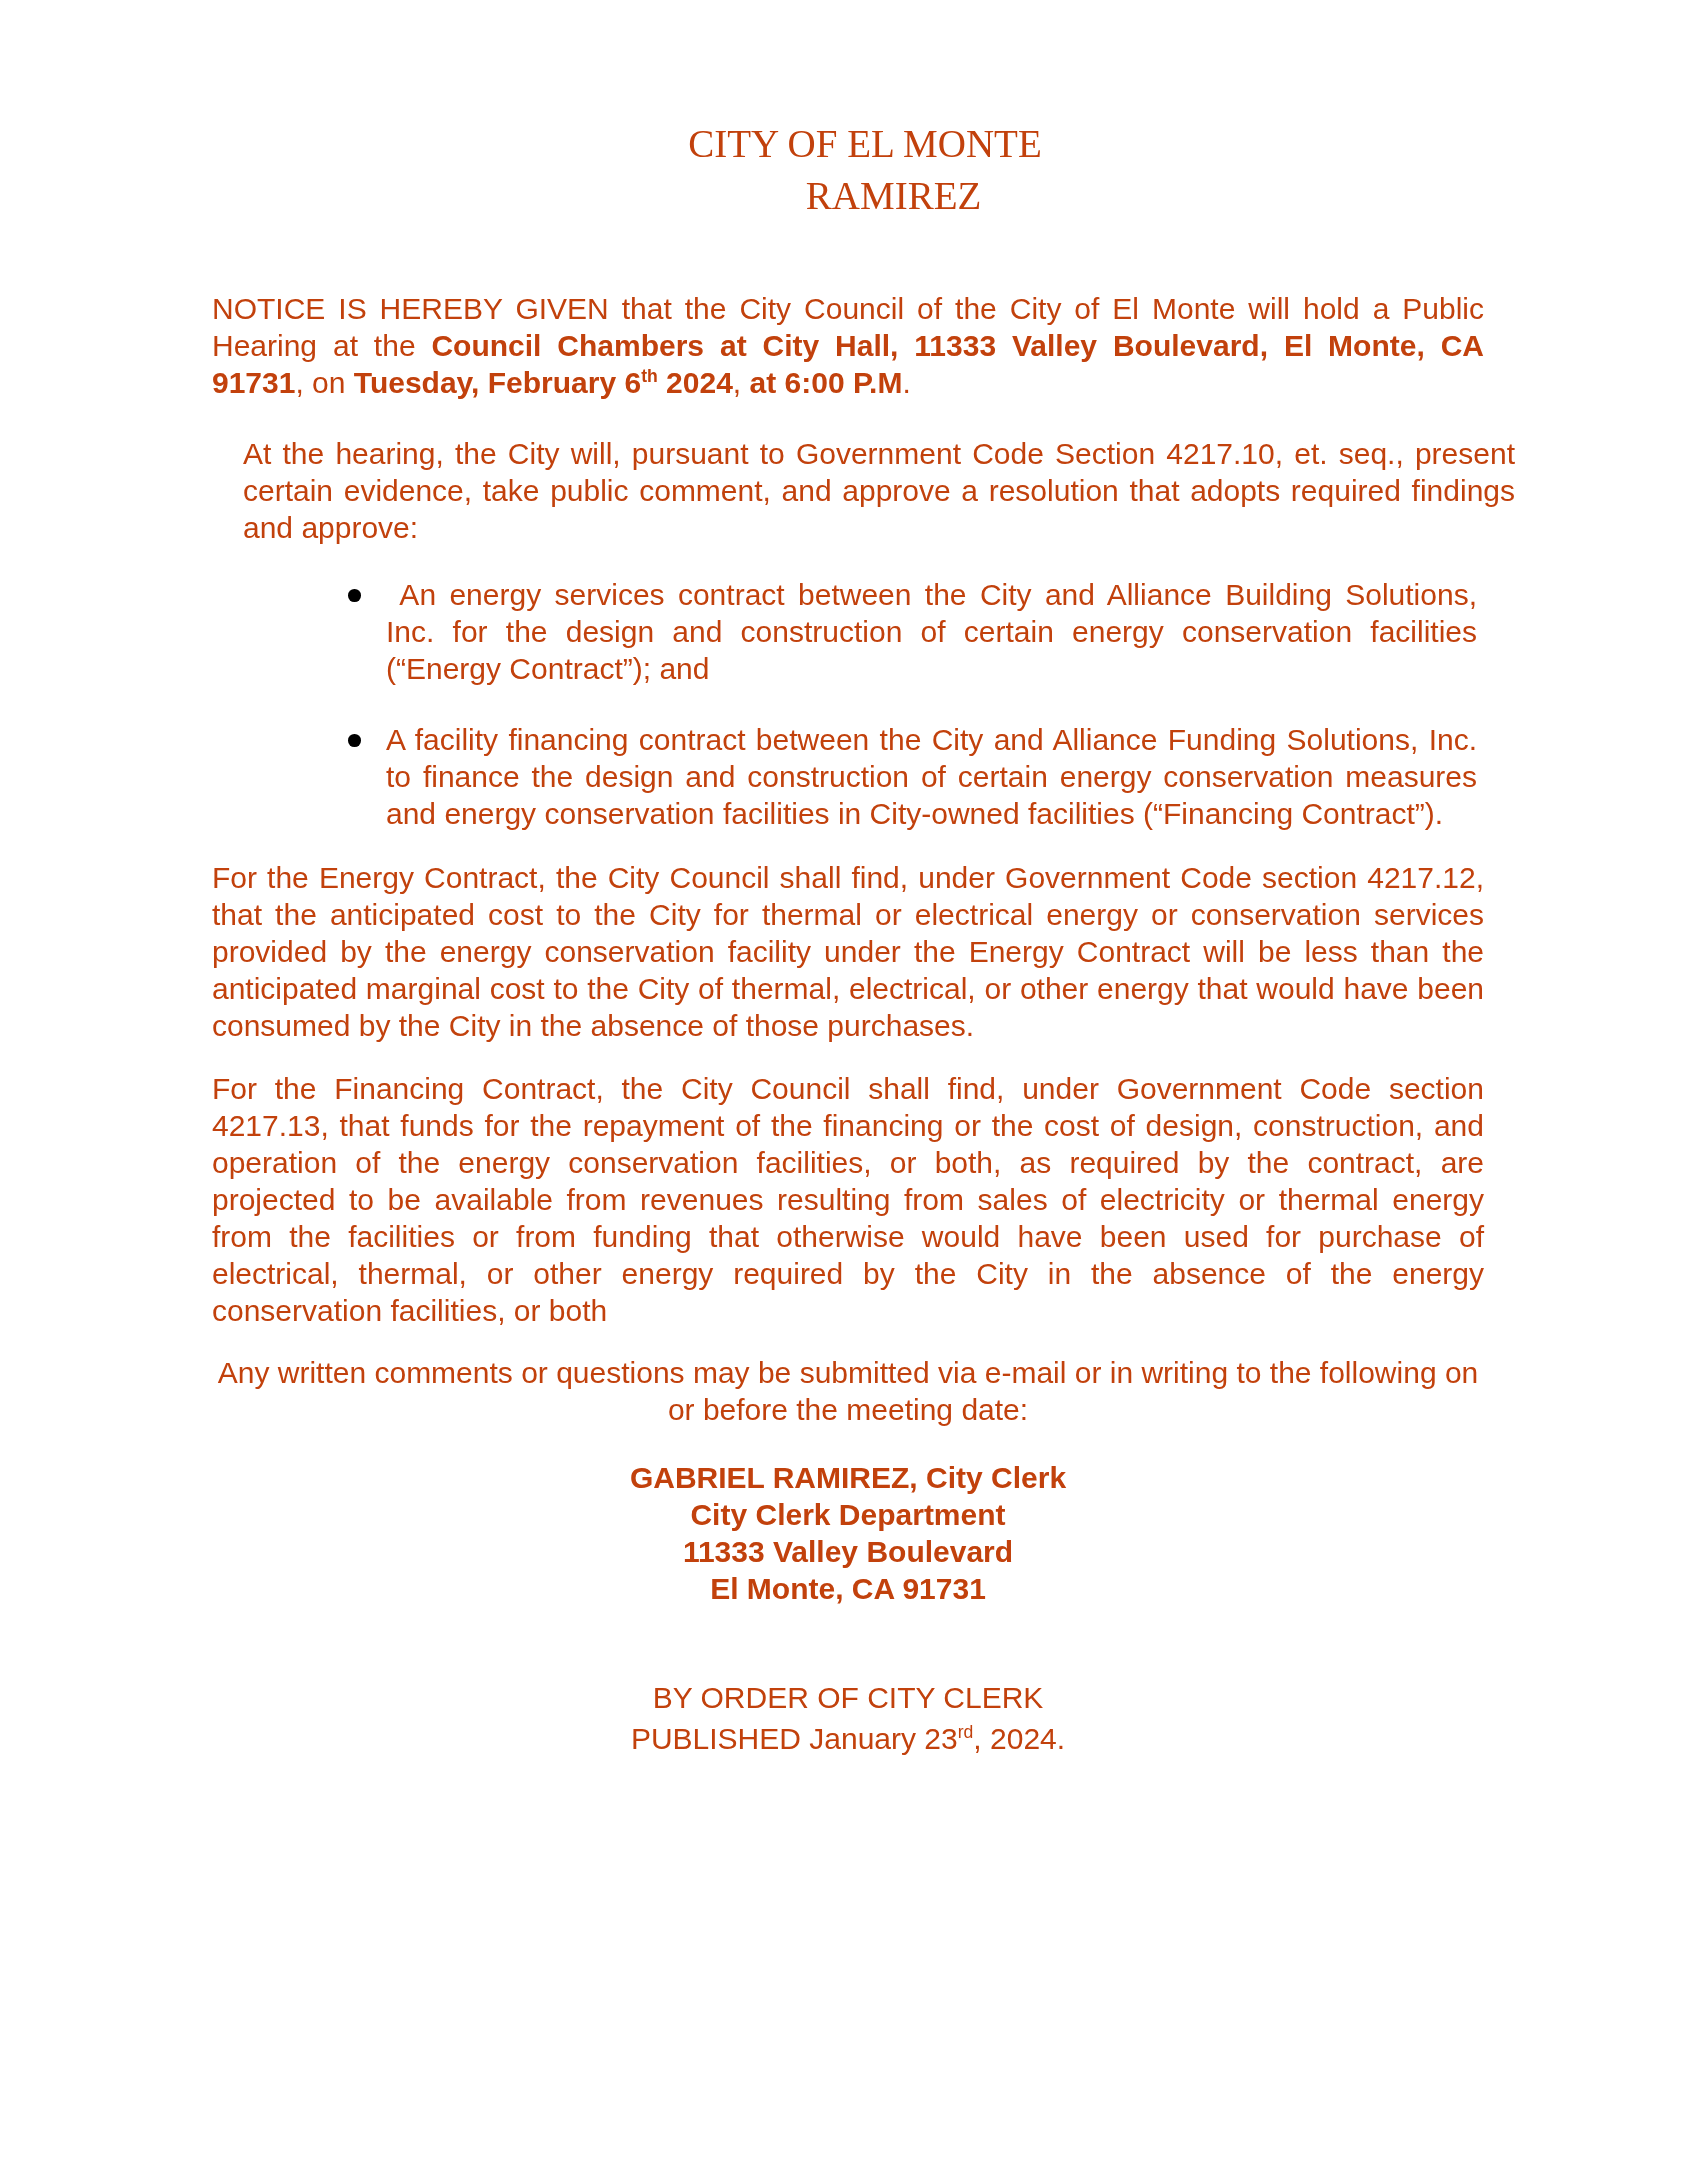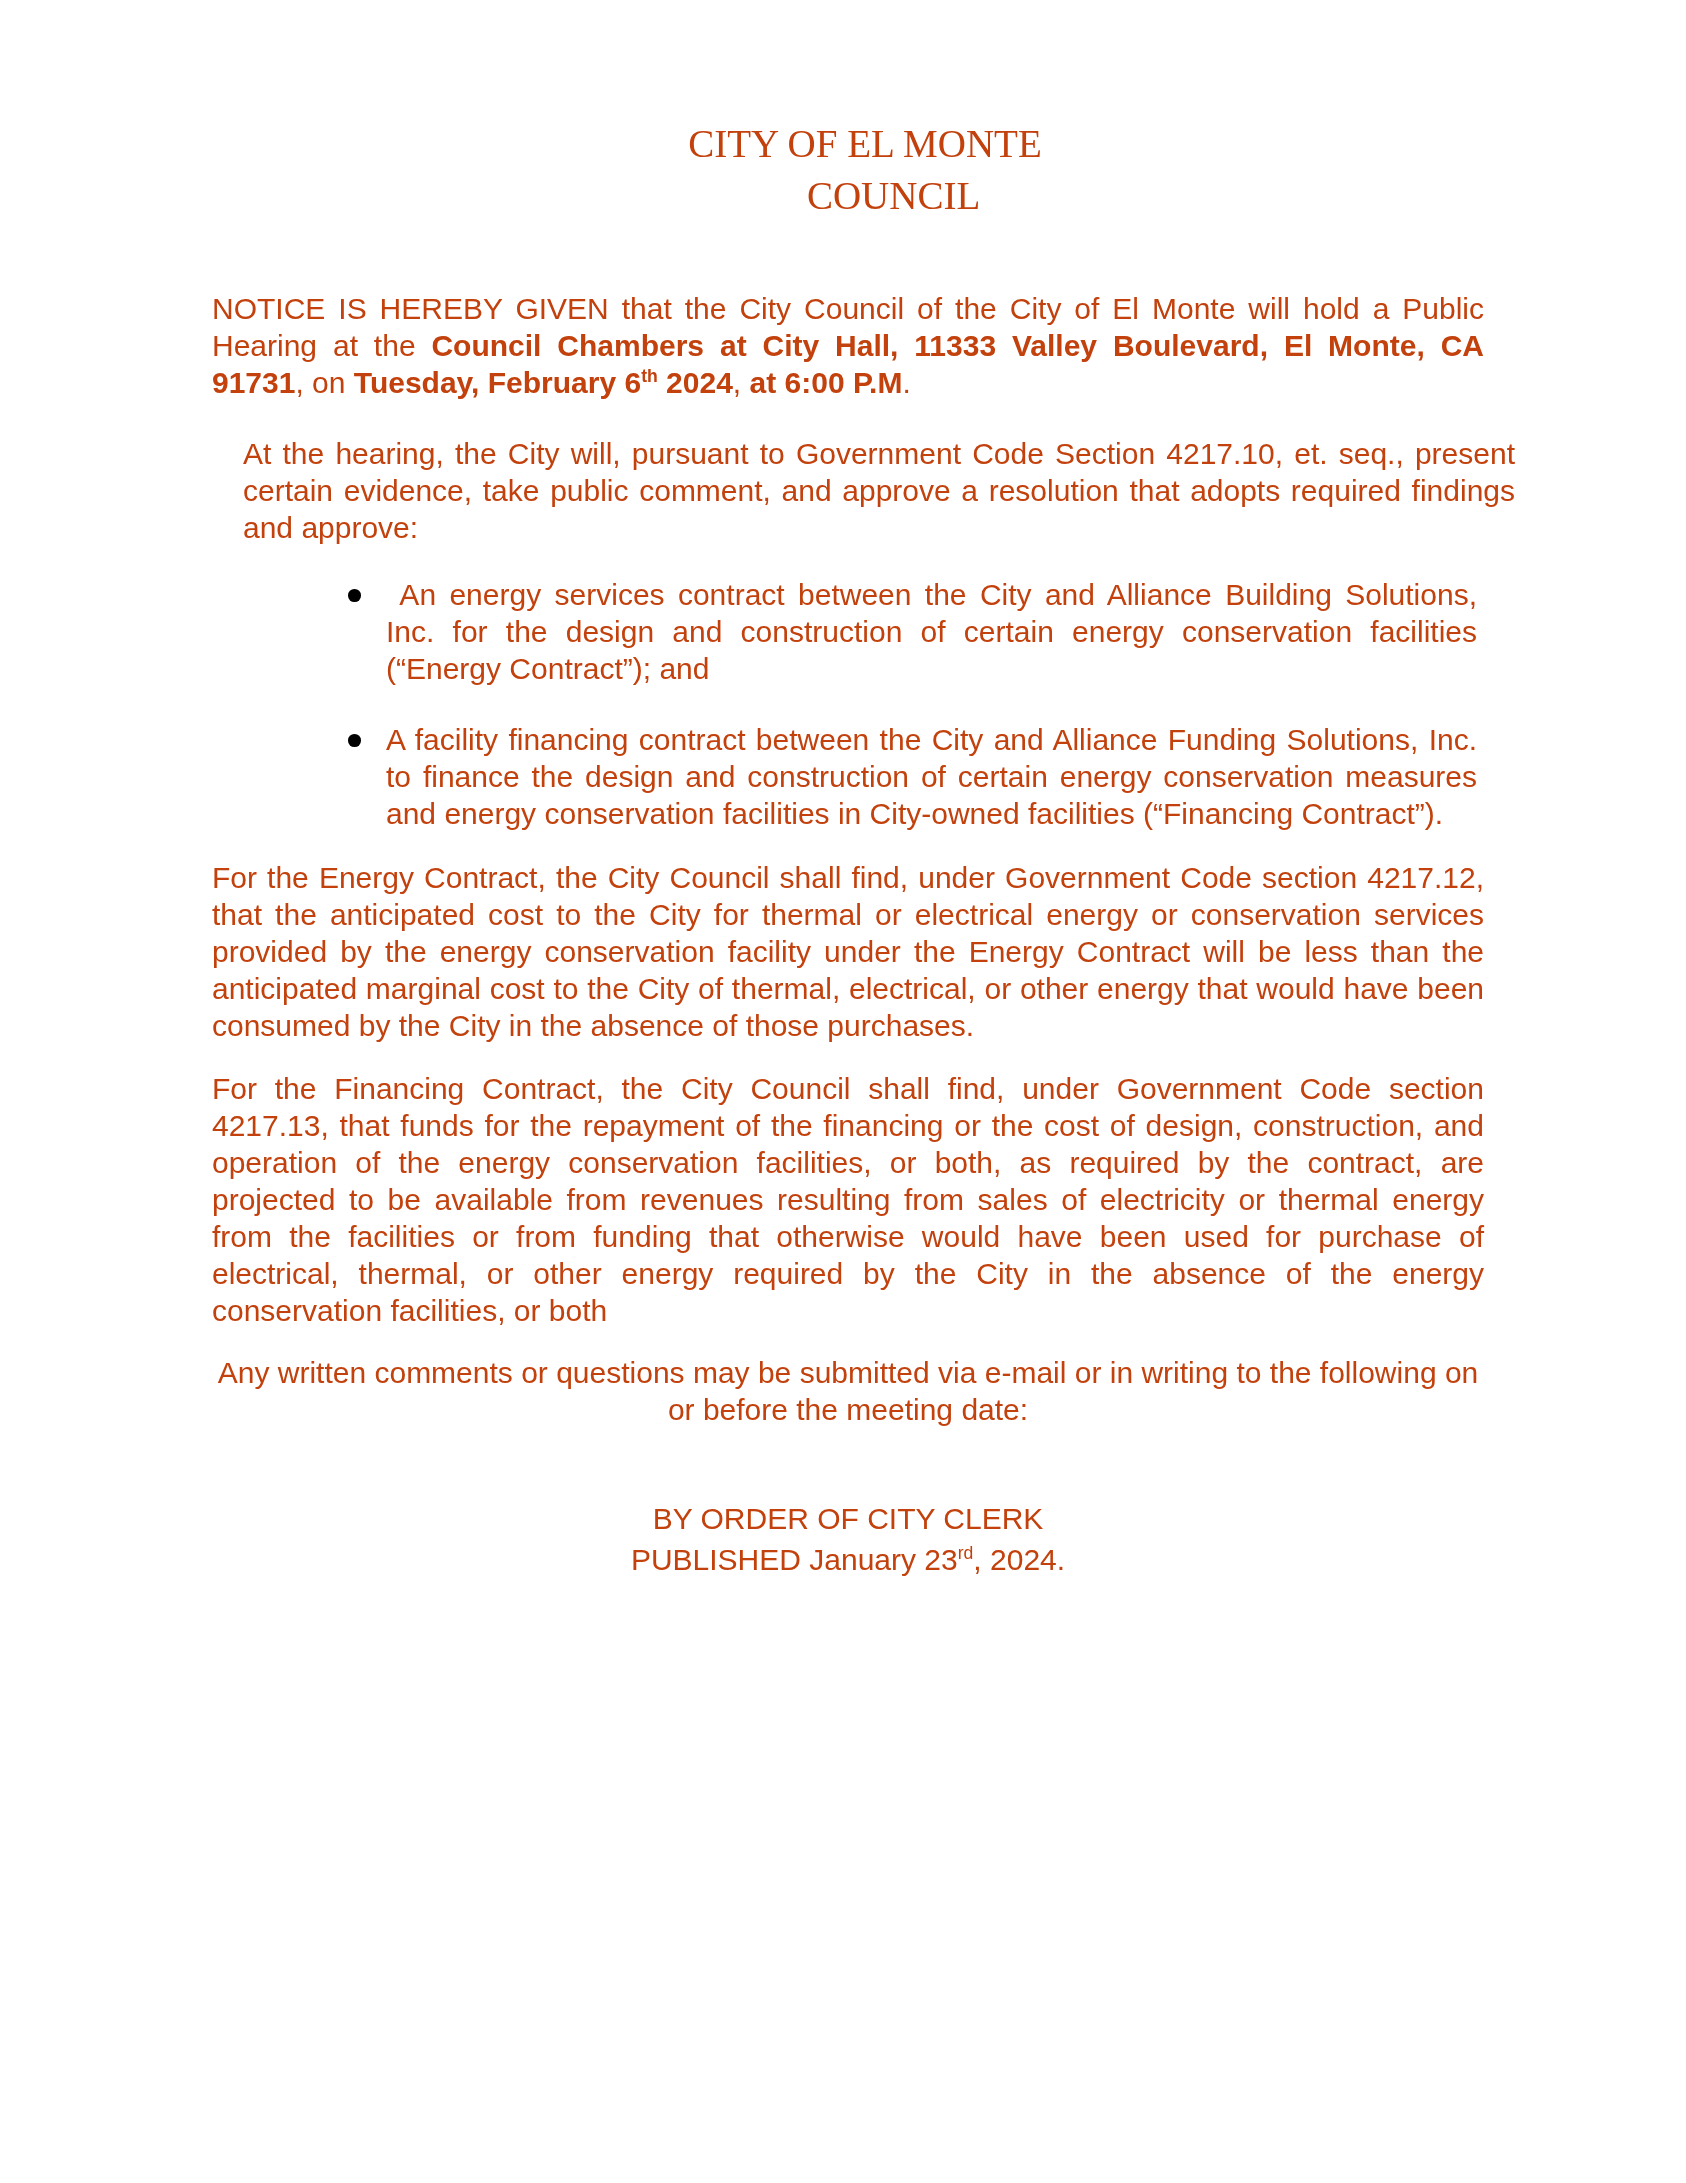--- a/index.html
+++ b/index.html
@@ -86,21 +86,21 @@
     width: 1272px;
   }
 </style>
 </head>
 <body>
 
 <div class="page">
   <div class="content">
 
     <div class="title-line" id="title-1">CITY OF EL MONTE</div>
-    <div class="title-line" id="title-4">COUNCIL</div>
+    <div class="title-line" id="title-4">RAMIREZ</div>
 
     <p class="p" id="p-notice"><span>NOTICE IS HEREBY GIVEN that the City Council of the City of El Monte will hold a Public Hearing at the </span><span class="b">Council Chambers at City Hall, 11333 Valley Boulevard, El Monte, CA 91731</span><span>, on </span><span class="b">Tuesday, February 6</span><span class="b sup">th</span><span class="b"> 2024</span><span>, </span><span class="b">at 6:00 P.M</span><span>.</span></p>
 
     <p class="p" id="p-purpose">At the hearing, the City will, pursuant to Government Code Section 4217.10, et. seq., present certain evidence, take public comment, and approve a resolution that adopts required findings and approve:</p>
 
     <div class="p bullet" id="bullet-1">
       <span class="dot"></span>
       <span>&nbsp;An energy services contract between the City and Alliance Building Solutions, Inc. for the design and construction of certain energy conservation facilities (“Energy Contract”); and</span>
     </div>
 
@@ -108,20 +108,26 @@
       <span class="dot"></span>
       <span>A facility financing contract between the City and Alliance Funding Solutions, Inc. to finance the design and construction of certain energy conservation measures and energy conservation facilities in City-owned facilities (“Financing Contract”).</span>
     </div>
 
     <p class="p" id="p-energy">For the Energy Contract, the City Council shall find, under Government Code section 4217.12, that the anticipated cost to the City for thermal or electrical energy or conservation services provided by the energy conservation facility under the Energy Contract will be less than the anticipated marginal cost to the City of thermal, electrical, or other energy that would have been consumed by the City in the absence of those purchases.</p>
 
     <p class="p" id="p-financing">For the Financing Contract, the City Council shall find, under Government Code section 4217.13, that funds for the repayment of the financing or the cost of design, construction, and operation of the energy conservation facilities, or both, as required by the contract, are projected to be available from revenues resulting from sales of electricity or thermal energy from the facilities or from funding that otherwise would have been used for purchase of electrical, thermal, or other energy required by the City in the absence of the energy conservation facilities, or both</p>
 
     <p class="p left" id="p-comments">Any written comments or questions may be submitted via e-mail or in writing to the following on or before the meeting date:</p>
 
+    <div id="contact">
+      <div class="contact-line">GABRIEL RAMIREZ, City Clerk</div>
+      <div class="contact-line">City Clerk Department</div>
+      <div class="contact-line">11333 Valley Boulevard</div>
+      <div class="contact-line">El Monte, CA 91731</div>
+    </div>
 
 
 
     <p class="p left" id="footer-order">BY ORDER OF CITY CLERK</p>
     <p class="p left" id="footer-published"><span>PUBLISHED January 23</span><span class="sup">rd</span><span>, 2024.</span></p>
 
   </div>
 </div>
 
 

